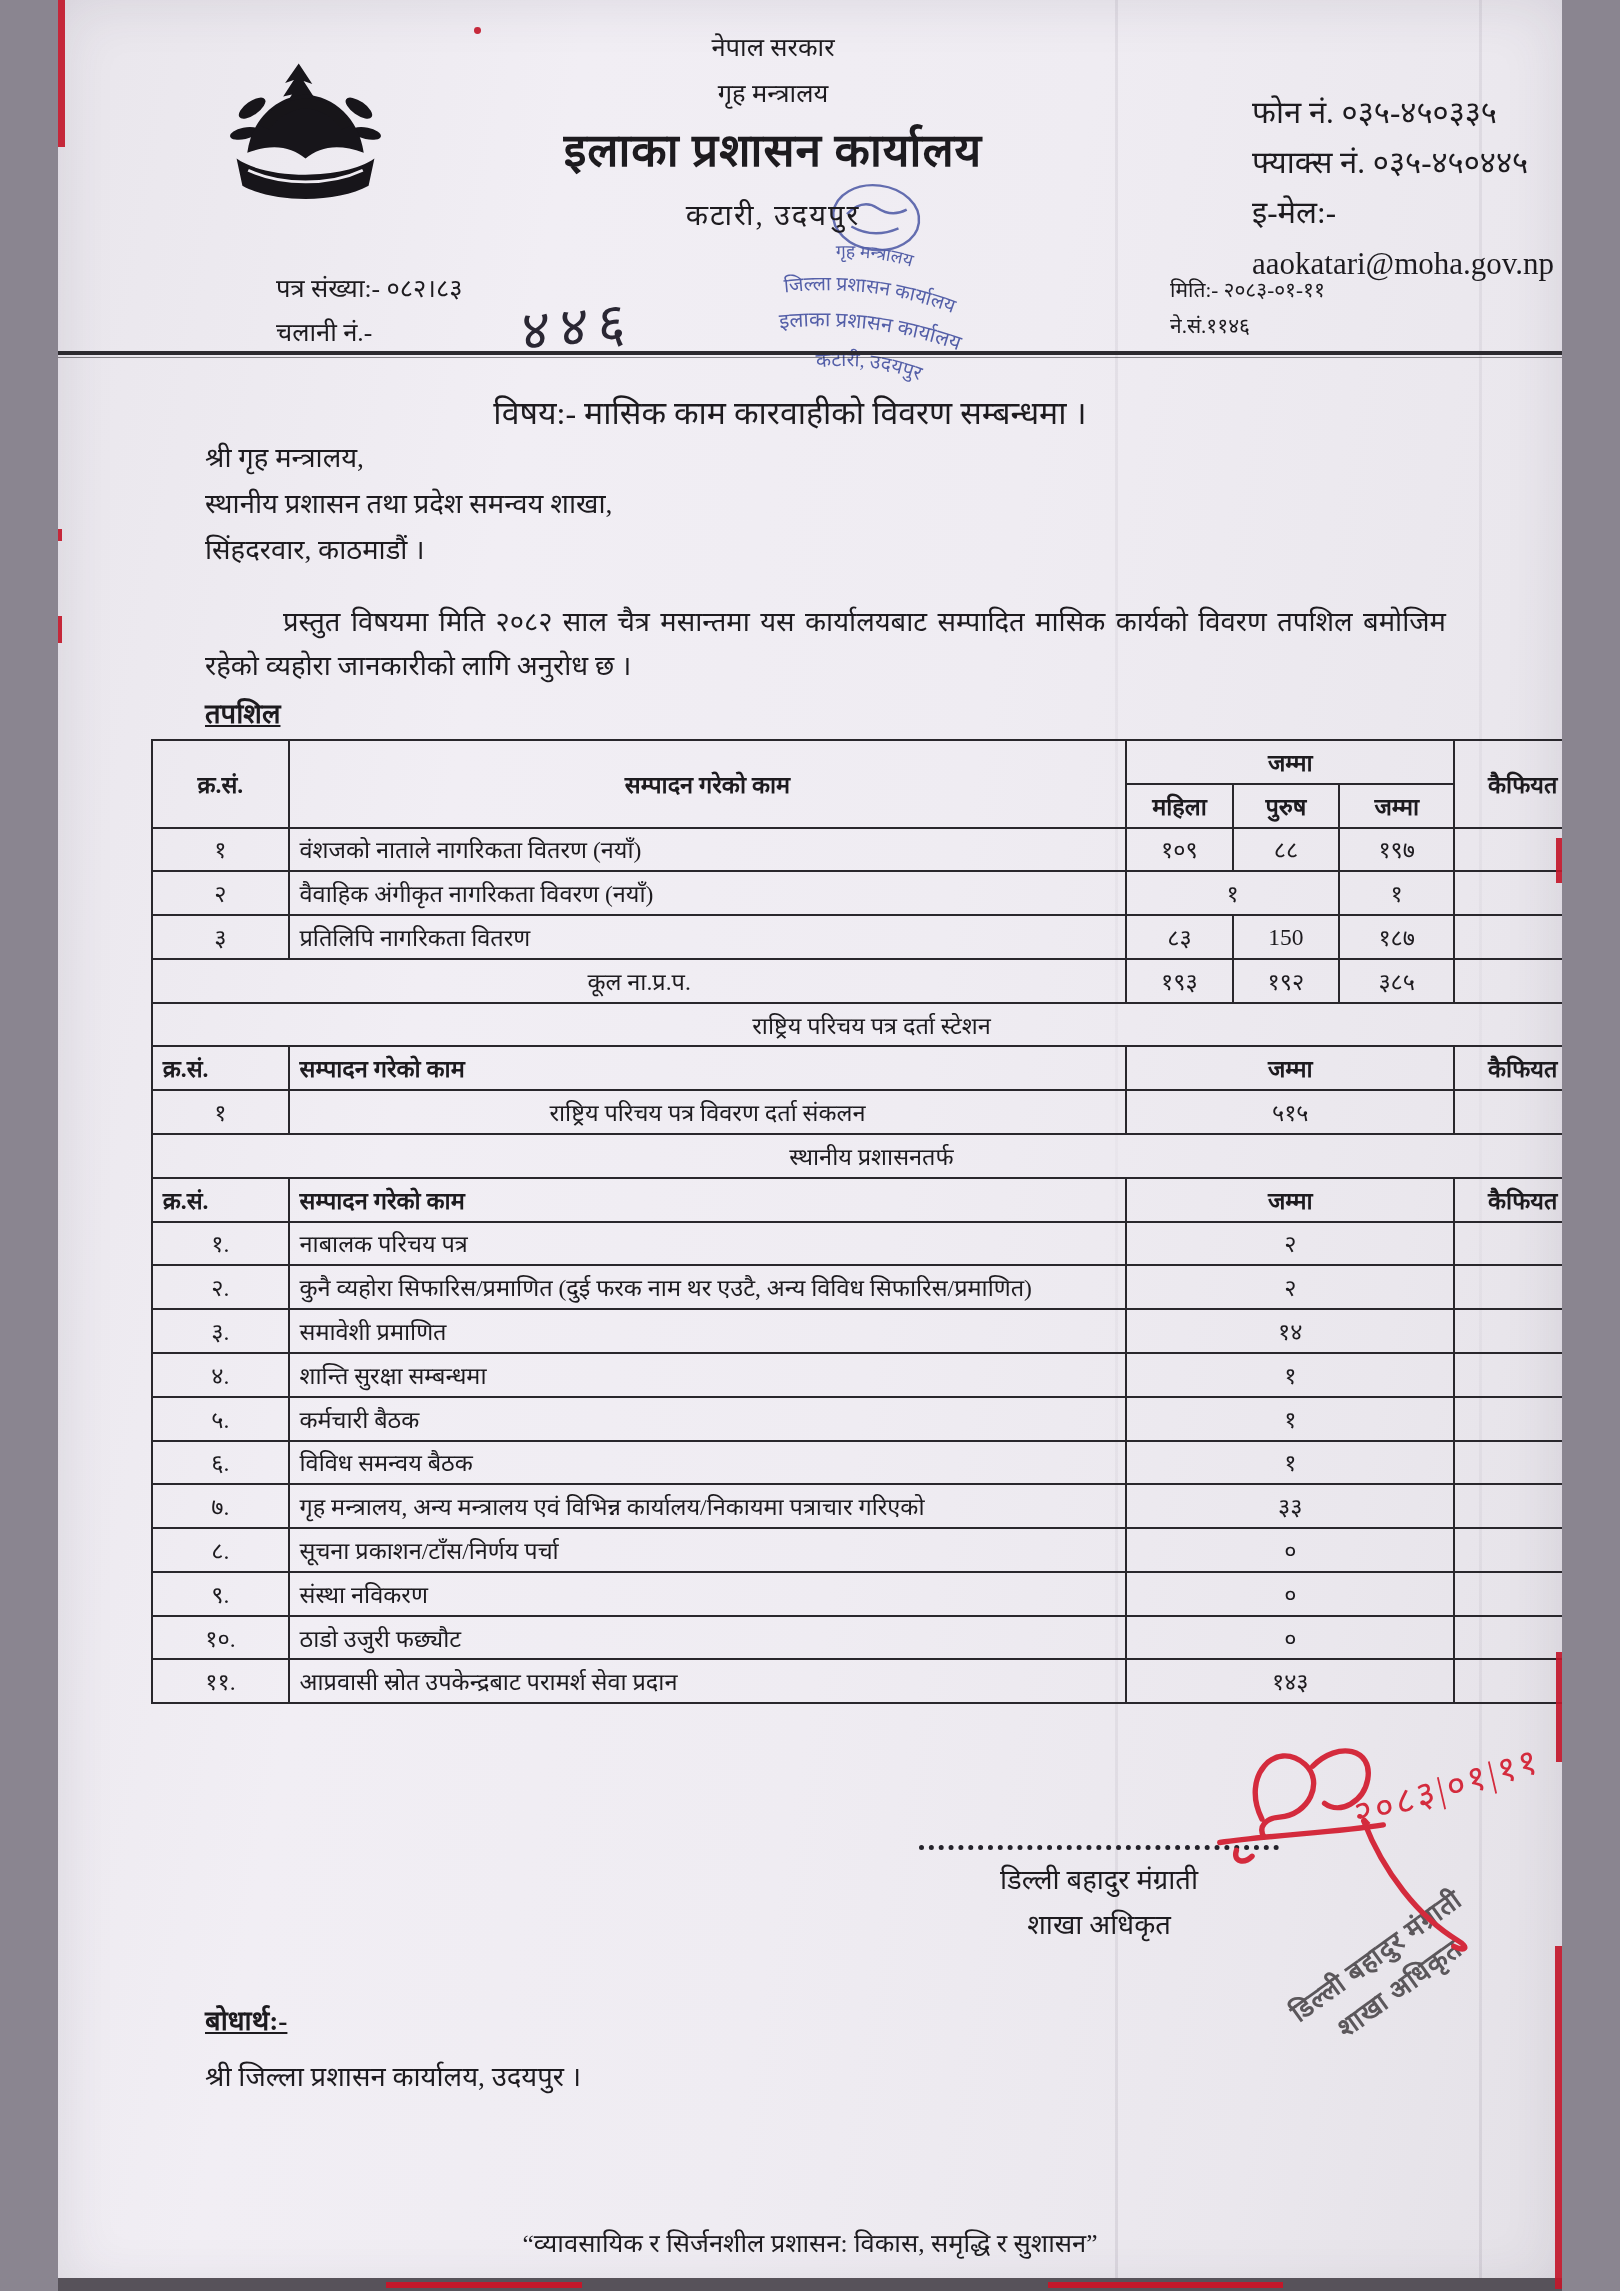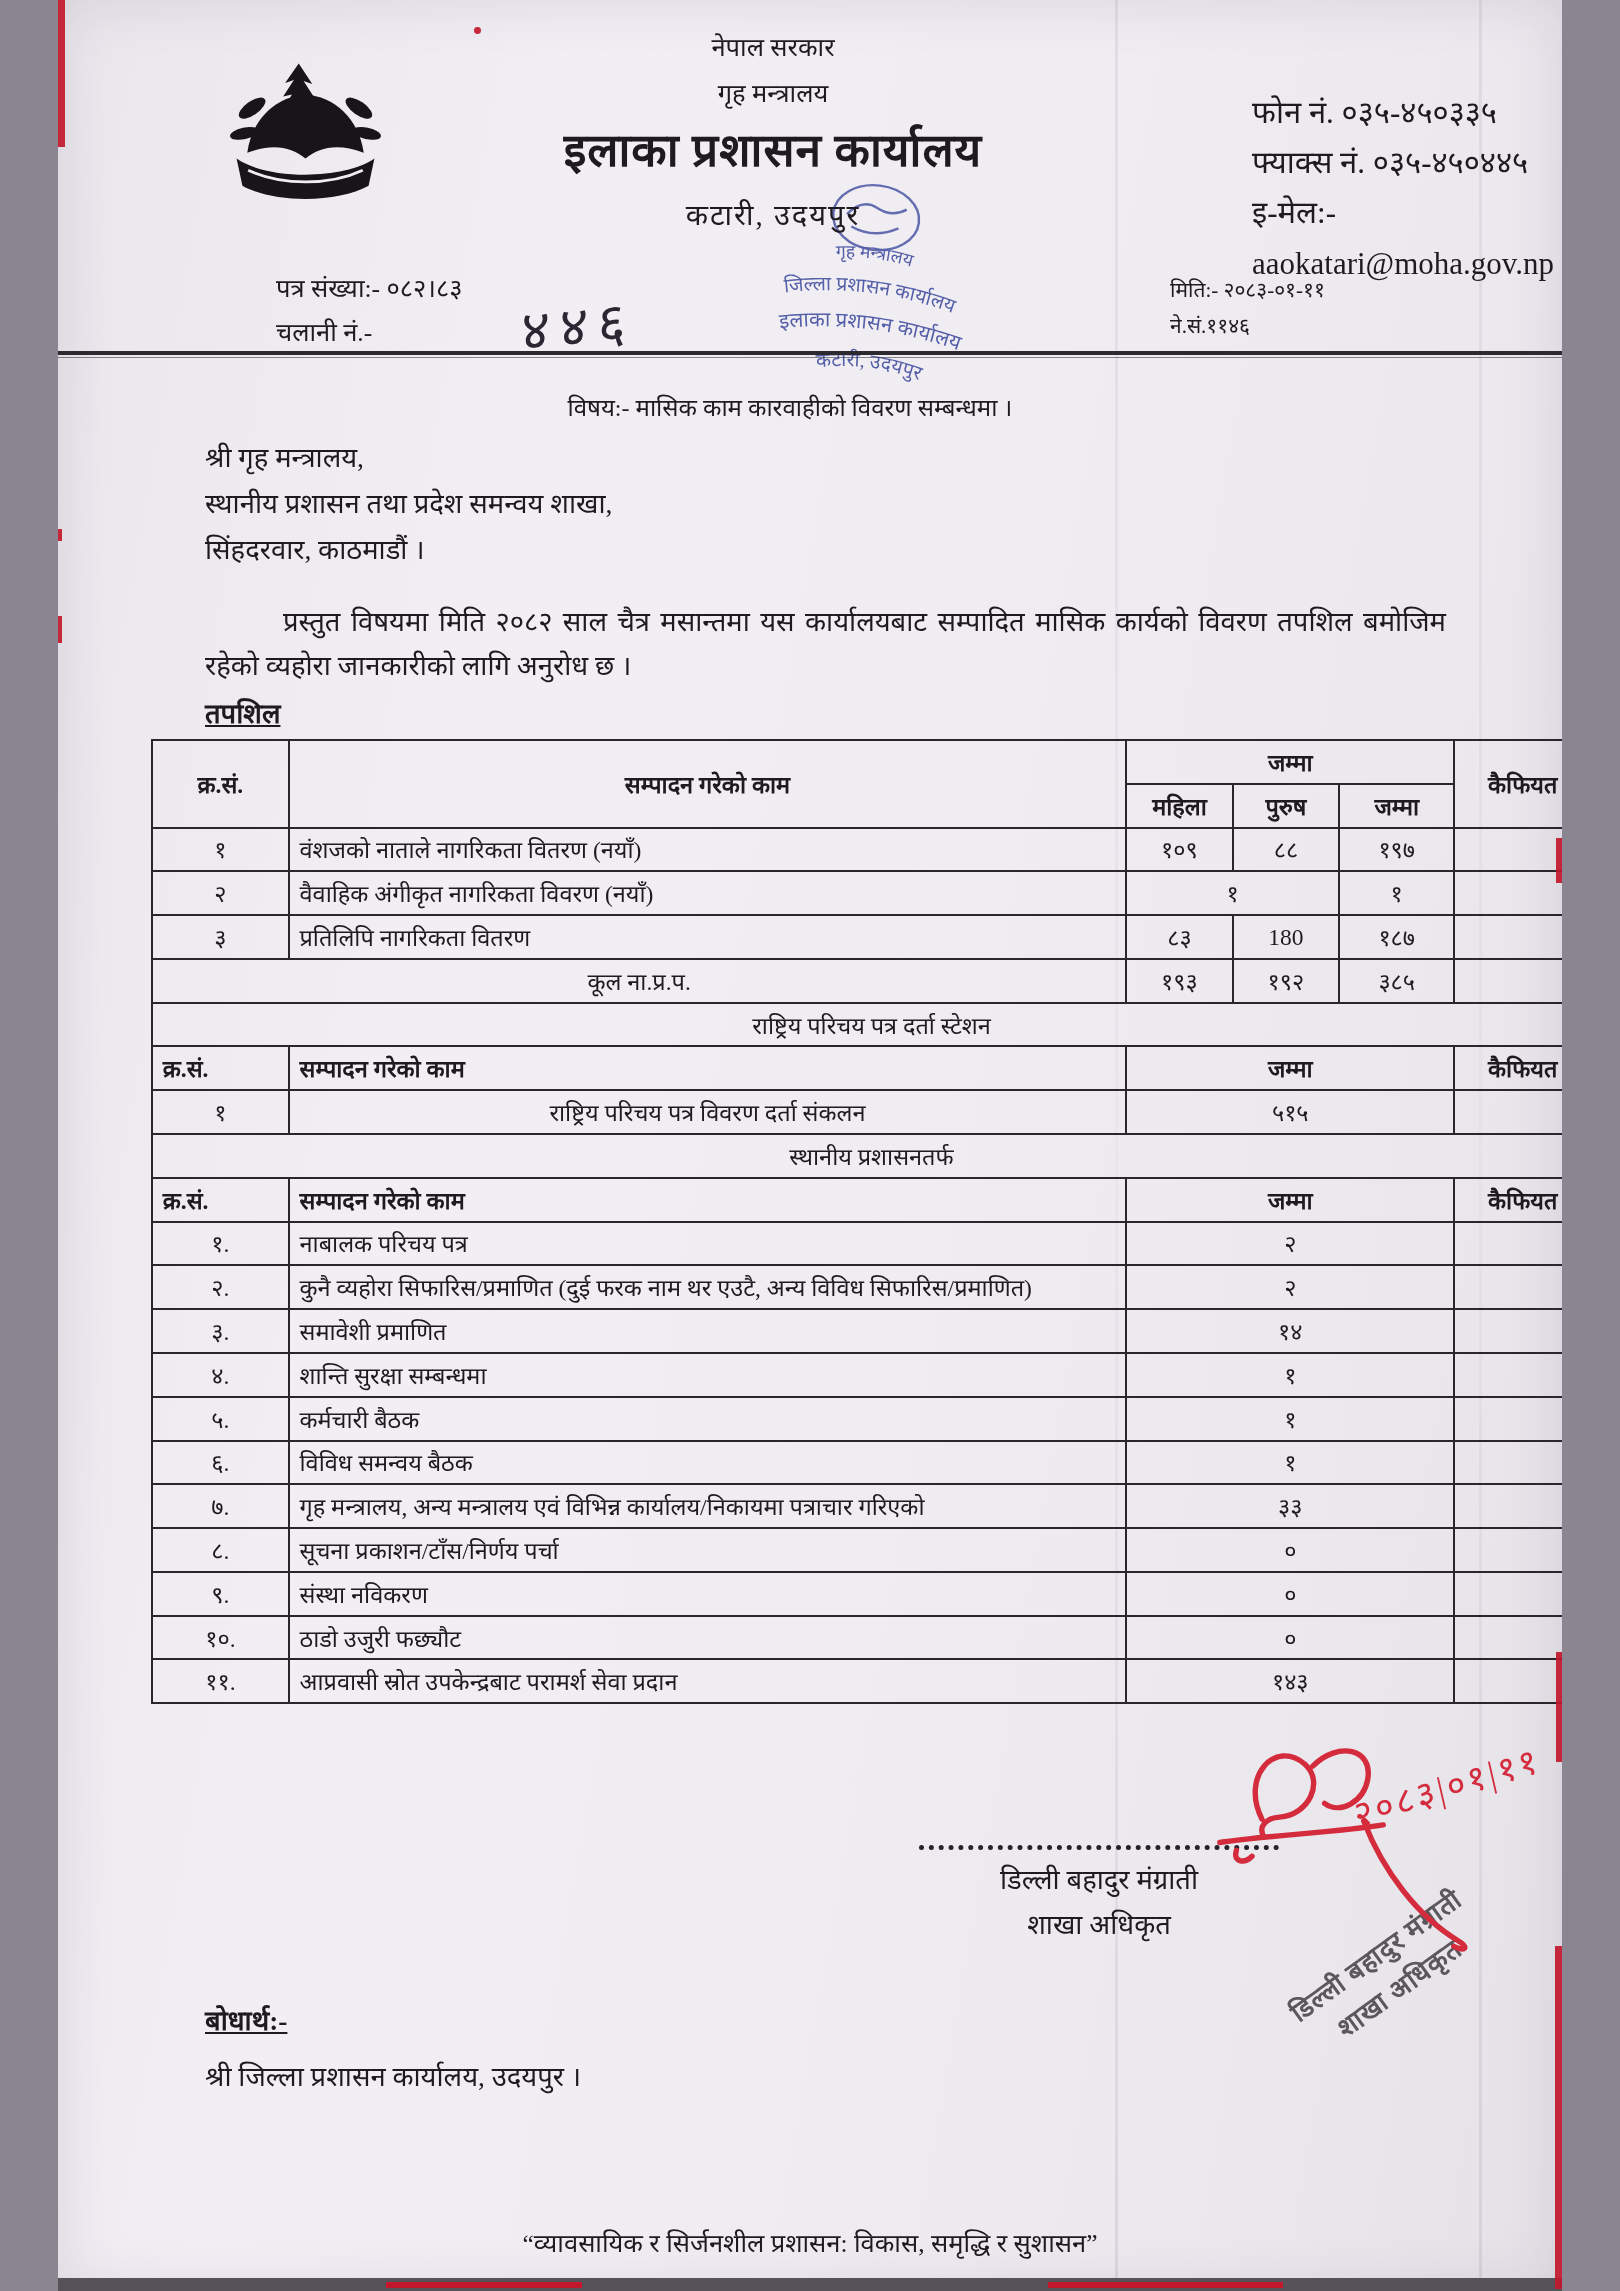--- a/index.html
+++ b/index.html
@@ -21,21 +21,21 @@
   .head-loc{font-size:29px;margin-top:15.7px;letter-spacing:2px;}
   .contact{position:absolute;left:1194px;top:88px;font-size:31px;line-height:1.62;z-index:2;}
   .ref-left{position:absolute;left:218px;top:267px;font-size:25.5px;line-height:1.72;z-index:2;}
   .ref-right{position:absolute;left:1112px;top:272px;font-size:21px;line-height:1.72;z-index:2;}
   .chalani-hand{position:absolute;left:463px;top:286px;font-size:55px;color:#2a2733;letter-spacing:9.8px;
     transform:rotate(-5deg) skewX(-7deg);z-index:3;}
   .rule{position:absolute;left:0;top:351px;width:100%;z-index:1;}
   .rule .r1{height:3.9px;background:#2c2a2f;}
   .rule .r2{height:1px;background:rgba(44,42,47,.55);margin-top:2px;}
   
-  .subject{position:absolute;left:0;top:390px;width:100%;text-align:center;font-size:24px;padding-right:40px;box-sizing:border-box;}
+  .subject{position:absolute;left:0;top:390px;width:100%;text-align:center;font-size:32px;padding-right:40px;box-sizing:border-box;}
   .addressee{position:absolute;left:147px;top:435px;font-size:27.4px;line-height:1.68;}
   .body-par{position:absolute;left:147px;right:116px;top:600px;font-size:27.4px;line-height:1.62;text-indent:78px;text-align:justify;}
   .tapasil{position:absolute;left:147px;top:694px;font-size:27.4px;font-weight:bold;text-decoration:underline;}
   
   table.main{position:absolute;left:93px;top:739px;width:1441px;border-collapse:collapse;z-index:2;padding-left:9px;}
   table.main th,table.main td{border:2px solid #29272c;font-size:23.5px;padding:4.9px 9.8px;vertical-align:middle;}
   table.main th{font-weight:bold;}
   .c{text-align:center;}
   .l{text-align:left;}
   .tall td{padding-top:13.7px;padding-bottom:13.7px;}
@@ -184,21 +184,21 @@
         <td class="c">२</td>
         <td class="l">वैवाहिक अंगीकृत नागरिकता विवरण (नयाँ)</td>
         <td class="c" colspan="2">१</td>
         <td class="c">१</td>
         <td></td>
       </tr>
       <tr>
         <td class="c">३</td>
         <td class="l">प्रतिलिपि नागरिकता वितरण</td>
         <td class="c">८३</td>
-        <td class="c">180</td>
+        <td class="c">150</td>
         <td class="c">१८७</td>
         <td></td>
       </tr>
       <tr>
         <td colspan="2" class="c">कूल ना.प्र.प.</td>
         <td class="c">१९३</td>
         <td class="c">१९२</td>
         <td class="c">३८५</td>
         <td></td>
       </tr>

